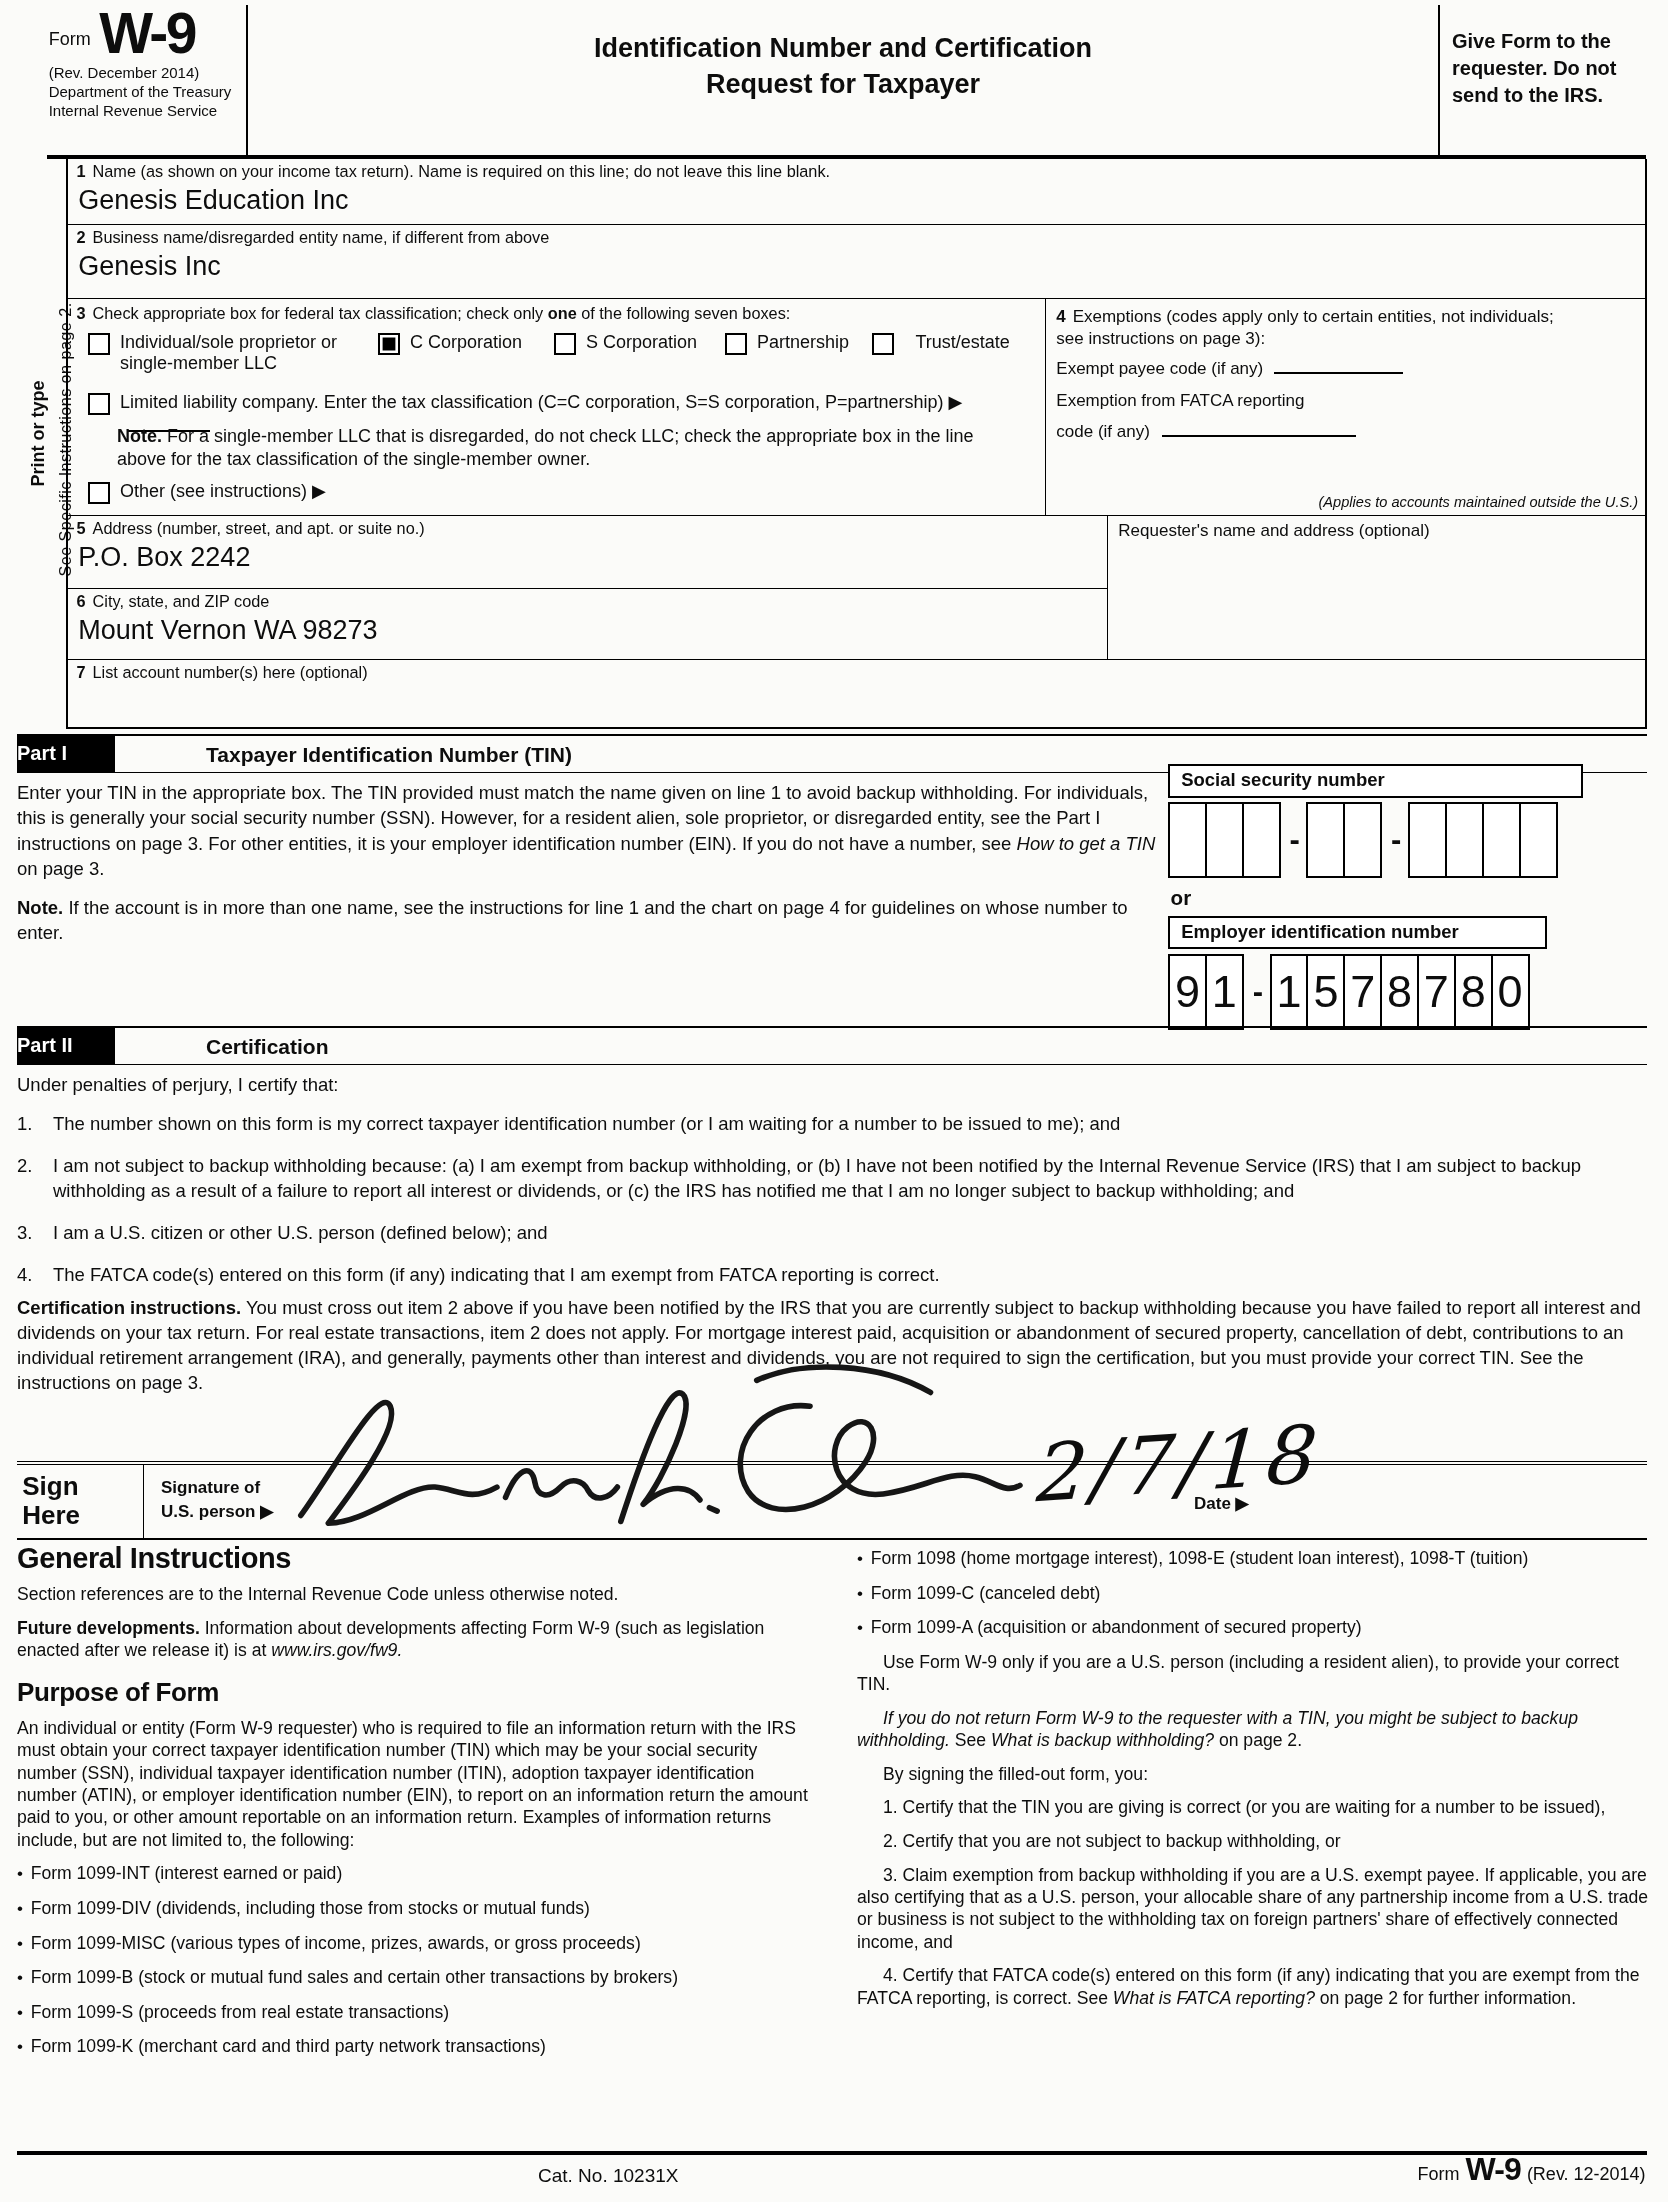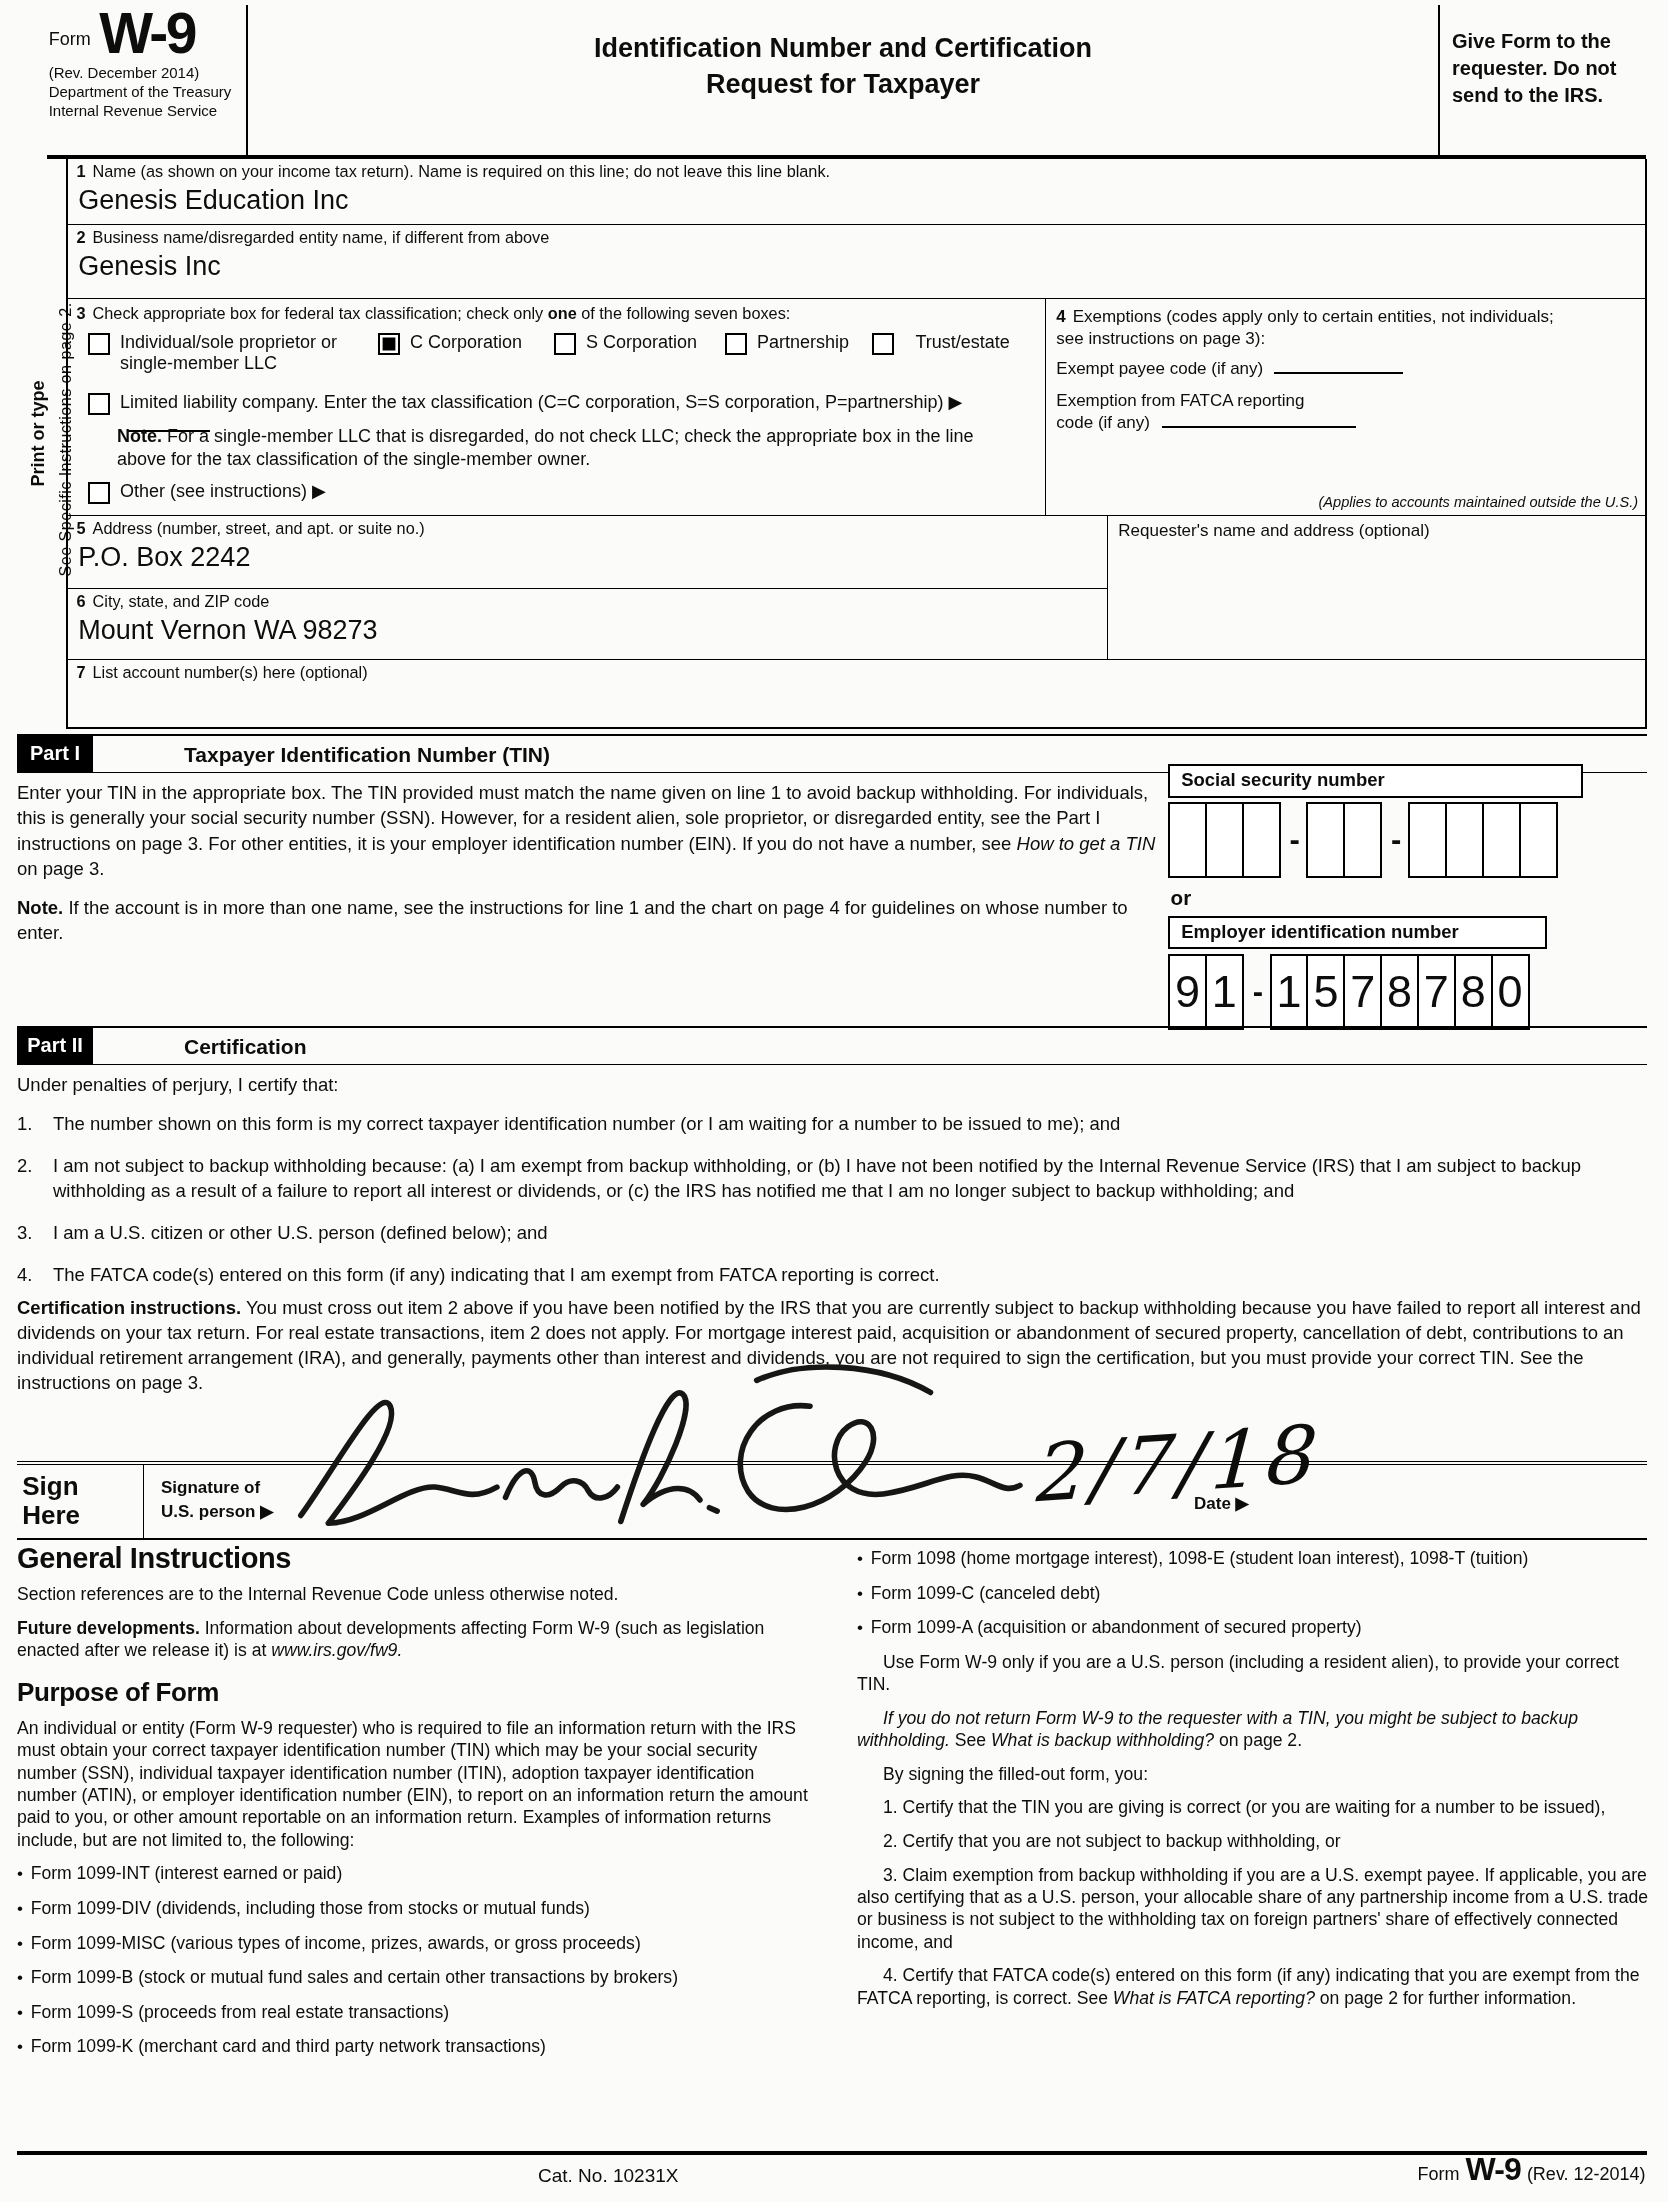--- a/index.html
+++ b/index.html
@@ -41,21 +41,21 @@
   .applies{position:absolute;right:6.9px;bottom:3.4px;font-size:14.6px;font-style:italic;white-space:nowrap;}
   .r56{height:144px;display:flex;border-bottom:1.7px solid #000;box-sizing:border-box;}
   .r56l{width:1039px;box-sizing:border-box;}
   .r5{height:73px;border-bottom:1.7px solid #000;padding:3.4px 8.6px;box-sizing:border-box;}
   .r6{height:69px;padding:3.4px 8.6px;box-sizing:border-box;}
   .req{flex:1;border-left:1.7px solid #000;padding:5.2px 10.3px;font-size:17px;box-sizing:border-box;}
   .r7{height:70px;padding:3.4px 8.6px;box-sizing:border-box;}
 
   
   .band{position:absolute;left:17px;width:1630px;height:39px;border-top:2.6px solid #000;border-bottom:1.7px solid #000;box-sizing:border-box;display:flex;}
-  .ptag{background:#000;color:#fff;font-weight:bold;font-size:20px;width:76px;text-align:center;padding-top:6px;box-sizing:border-box;}
+  .ptag{background:#000;color:#fff;font-weight:bold;font-size:20px;width:98px;text-align:left;padding-top:6px;box-sizing:border-box;}
   .ptitle{font-weight:bold;font-size:21px;padding:6.9px 0 0 91px;}
   .band1{top:734px;} .band2{top:1026px;}
 
   
   .p1text{position:absolute;left:17px;top:780px;width:1160px;font-size:18.5px;line-height:25.4px;}
   .p1note{margin-top:13px;}
   .tincol{position:absolute;left:1168px;top:764px;width:415px;}
   .tlabel{border:2.6px solid #000;font-weight:bold;font-size:18.5px;padding:3.4px 0 4.3px 11.2px;box-sizing:border-box;background:#fff;}
   .tlabel.ein{width:379px;}
   .cells{display:flex;height:76px;margin-top:4.3px;}
@@ -165,21 +165,21 @@
         </div>
         <div class="opt" style="left:20px;top:182px;">
           <span class="cb"></span>
           <span>Other (see instructions) ▶</span>
         </div>
       </div>
       <div class="r3r">
         <div><span class="fnum">4</span><span>Exemptions (codes apply only to certain entities, not individuals; see instructions on page 3):</span></div>
         <div style="margin-top:7.7px;"><span>Exempt payee code (if any)</span><span class="xblank"></span></div>
         <div style="margin-top:10.3px;">Exemption from FATCA reporting</div>
-        <div style="margin-top:0;"><span>code (if any)</span><span class="xblank2"></span></div>
+        <div style="margin-top:9px;"><span>code (if any)</span><span class="xblank2"></span></div>
         <div class="applies">(Applies to accounts maintained outside the U.S.)</div>
       </div>
     </div>
     <div class="r56">
       <div class="r56l">
         <div class="r5">
           <div class="flabel"><span class="fnum">5</span><span>Address (number, street, and apt. or suite no.)</span></div>
           <div class="fvalue">P.O. Box 2242</div>
         </div>
         <div class="r6">

